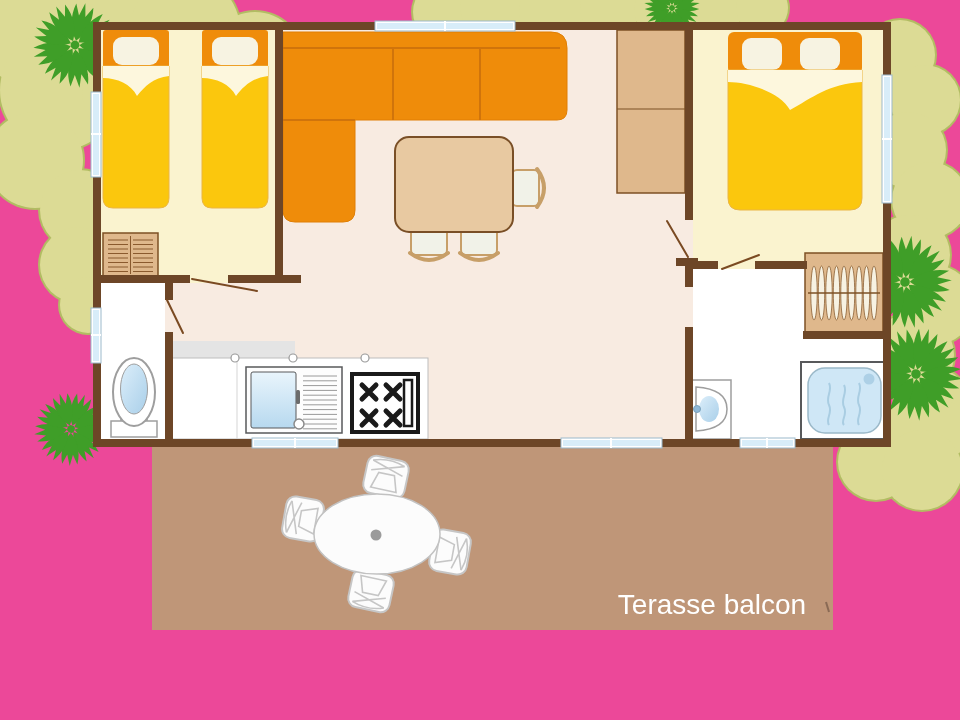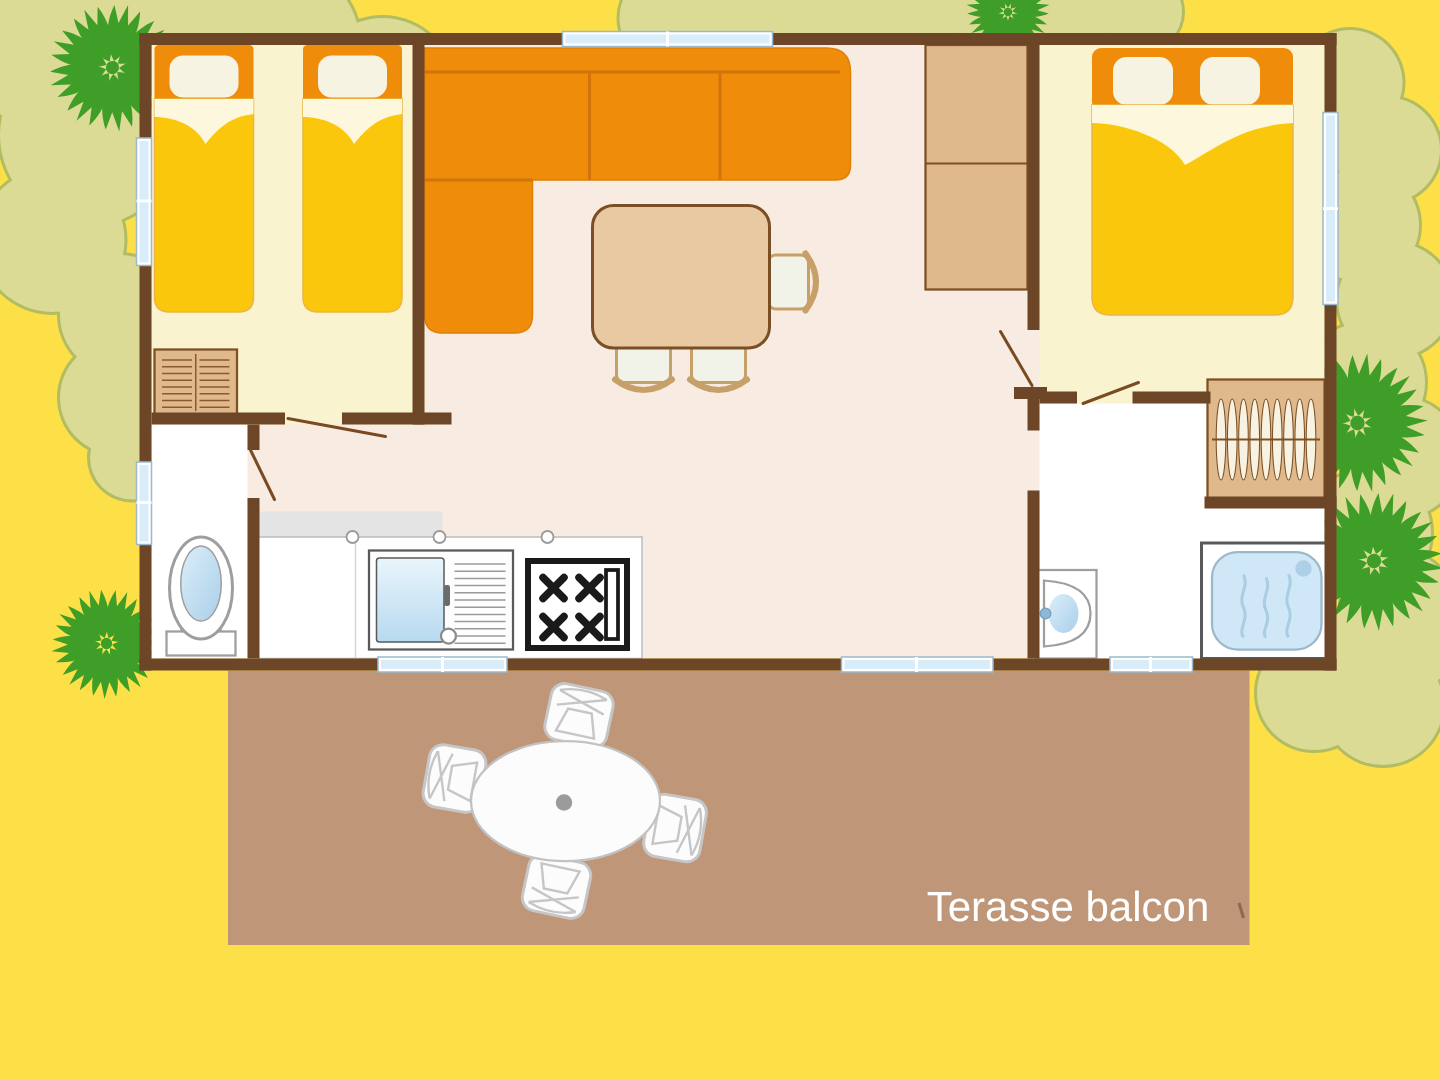--- a/index.html
+++ b/index.html
@@ -1,16 +1,16 @@
 <!DOCTYPE html>
 <html><head>
 <meta charset="utf-8">
 <style>
   html,body{margin:0;padding:0;background:#ffffff;}
-  #stage{position:relative;width:960px;height:720px;background:#fde047;overflow:hidden;
+  #stage{position:relative;width:960px;height:720px;background:#ec4899;overflow:hidden;
          font-family:"Liberation Sans", sans-serif;}
   svg{display:block;}
   text{font-family:"Liberation Sans", sans-serif;}
 </style>
 </head>
 <body>
 
 <div id="stage">
 <svg width="960" height="720" viewBox="0 0 960 720">
   <defs>

